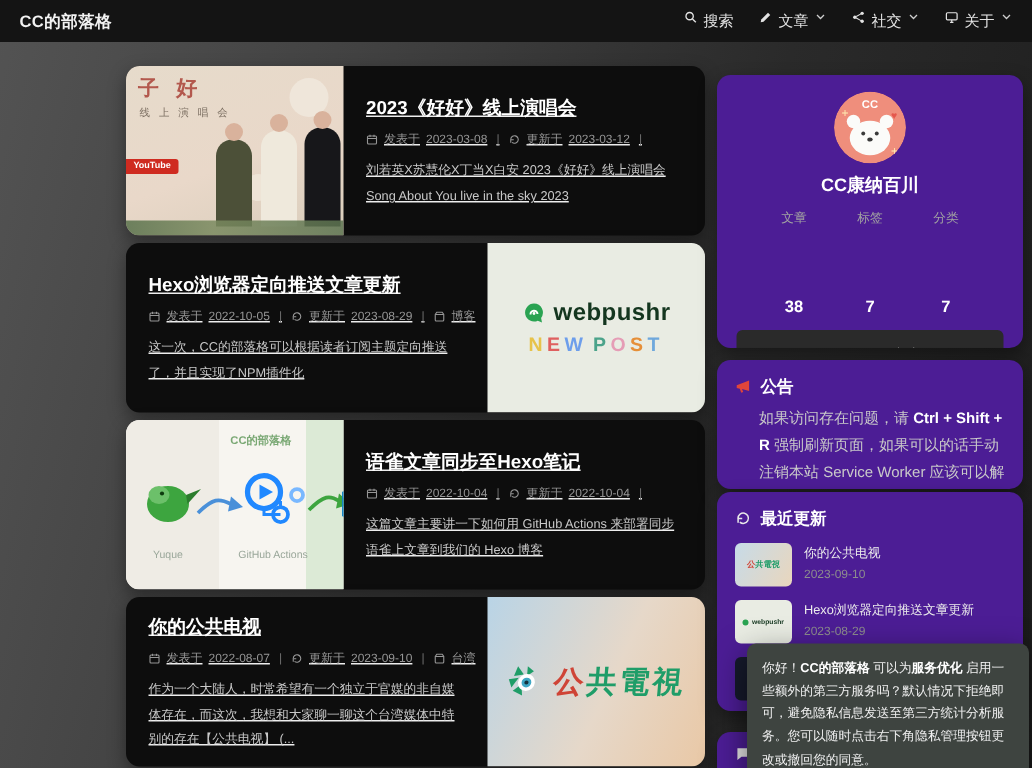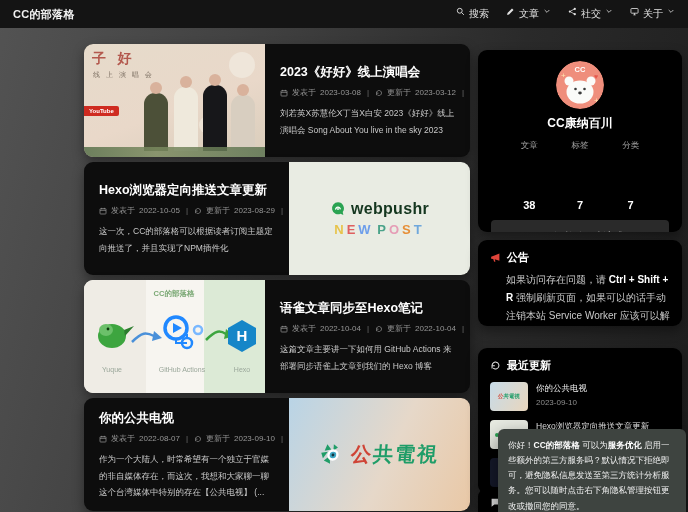--- a/index.html
+++ b/index.html
@@ -17,22 +17,22 @@
   .site-title { font-size:11px; font-weight:bold; color:#f2f2f2; letter-spacing:.3px; }
   .nav { display:flex; align-items:center; gap:17px; }
   .nav-item { display:flex; align-items:flex-start; gap:4px; font-size:10px; color:#e3e3e3; cursor:pointer; }
   .nav-item svg { width:9px; height:9px; color:#e3e3e3; }
   .chev { width:8px !important; height:8px !important; opacity:.9; }
 
   
   .main { position:absolute; left:84px; top:44px; width:386px; }
   .post-card { height:113px; background:#0d0d0d; border-radius:9px; margin-bottom:5px;
     display:flex; overflow:hidden; box-shadow:0 5px 12px rgba(0,0,0,.38); }
-  .card-media { width:181px; flex:none; position:relative; overflow:hidden; }
-  .card-body { flex:1; padding:12px 15px 10px 15px; display:flex; flex-direction:column; justify-content:center; min-width:0; }
+  .card-media { width:145px; flex:none; position:relative; overflow:hidden; }
+  .card-body { flex:1; padding:12px 15px 10px 15px; display:flex; flex-direction:column; justify-content:center; min-width:0;text-decoration:underline; }
   .post-title { font-size:12.5px; font-weight:bold; color:#fff; margin-bottom:6px; white-space:nowrap; }
   .post-meta { display:flex; align-items:center; gap:4px; font-size:8px; color:#969696; margin-bottom:7px; white-space:nowrap; }
   .post-meta svg { width:8px; height:8px; color:#969696; flex:none; }
   .meta-sep { margin:0 2px; color:#6f6f6f; }
   .post-excerpt { font-size:8.5px; color:#c9c9c9; line-height:1.95; }
 
   
   .media-concert { background:linear-gradient(160deg,#e6dbcb 0%,#e9d8c9 55%,#d9cdbb 100%); }
   .media-concert .flower { position:absolute; right:10px; top:8px; width:26px; height:26px; border-radius:50%;
     background:#efe6da; box-shadow:-34px 60px 0 -4px #eee4d6; }
@@ -66,21 +66,21 @@
 
   
   .media-pts { background:linear-gradient(115deg,#b9d4e6 0%,#e6d8c9 55%,#e9c8a6 100%);
     display:flex; align-items:center; justify-content:center; gap:6px; }
   .pts-logo { display:flex; align-items:center; gap:5px; transform:skewX(-5deg); }
   .pts-logo svg { width:26px; height:26px; }
   .pts-t { font-size:20px; font-weight:800; letter-spacing:2px; }
   .pts-t .c1 { color:#cf4436; } .pts-t .c2 { color:#1f9d68; }
 
   
-  .side-card { position:absolute; left:478px; width:204px; background:#000000; border-radius:9px;
+  .side-card { position:absolute; left:478px; width:204px; background:#4c1d95; border-radius:9px;
     box-shadow:0 5px 12px rgba(0,0,0,.38); overflow:hidden; }
   .profile-card { top:50px; height:182px; padding:11px 12px; text-align:center; }
   .avatar { width:48px; height:48px; margin:0 auto; border-radius:50%; overflow:hidden; }
   .profile-name { font-size:12px; font-weight:bold; color:#fff; margin-top:6px; }
   .profile-bio { font-size:8.5px; color:#b8b8b8; line-height:1.6; margin-top:4px; padding:0 6px; }
   .stats { display:flex; justify-content:space-around; margin-top:8px; padding:0 14px; }
   .stat { display:flex; flex-direction:column; gap:3px; }
   .stat-label { font-size:8.5px; color:#a2a2a2; }
   .stat-value { font-size:11px; font-weight:bold; color:#fff;margin-top:44px; }
   .subscribe-btn { margin:9px auto 0; width:178px; height:32px; background:#2a2a2a; border:none; border-radius:4px;
@@ -88,21 +88,21 @@
     font-family:inherit; }
   .subscribe-btn svg { width:9px; height:9px; color:#e9e9e9; }
 
   .announce-card { top:240px; height:86px; padding:10px 12px; }
   .card-head { display:flex; align-items:center; gap:6px; }
   .card-head svg { width:11px; height:11px; }
   .card-head-title { font-size:11px; font-weight:bold; color:#fff; }
   .announce-body { margin-top:6px; font-size:10px; color:#c9c9c9; line-height:1.78;margin-left:16px; }
   .announce-body b { color:#fff; }
 
-  .recent-card { top:348px; height:146px; padding:10px 12px; }
+  .recent-card { top:328px; height:146px; padding:10px 12px; }
   .recent-item { display:flex; gap:8px; margin-top:9px; cursor:pointer; }
   .thumb { width:38px; height:29px; border-radius:4px; flex:none; overflow:hidden; position:relative;
     display:flex; align-items:center; justify-content:center; }
   .thumb-pts { background:linear-gradient(120deg,#c7dbe8,#e9d6bd); }
   .thumb-pts span { font-size:5.5px; font-weight:800; color:#1f9d68; transform:skewX(-5deg); display:block; }
   .thumb-pts span::first-letter { color:#cf4436; }
   .thumb-wp { background:#e9ece3; gap:2px; }
   .thumb-wp i { width:4px; height:4px; background:#2aa352; border-radius:50%; }
   .thumb-wp span { font-size:4.5px; font-weight:800; color:#14361f; font-style:normal; }
   .thumb-friends { background:#161a2c; }

